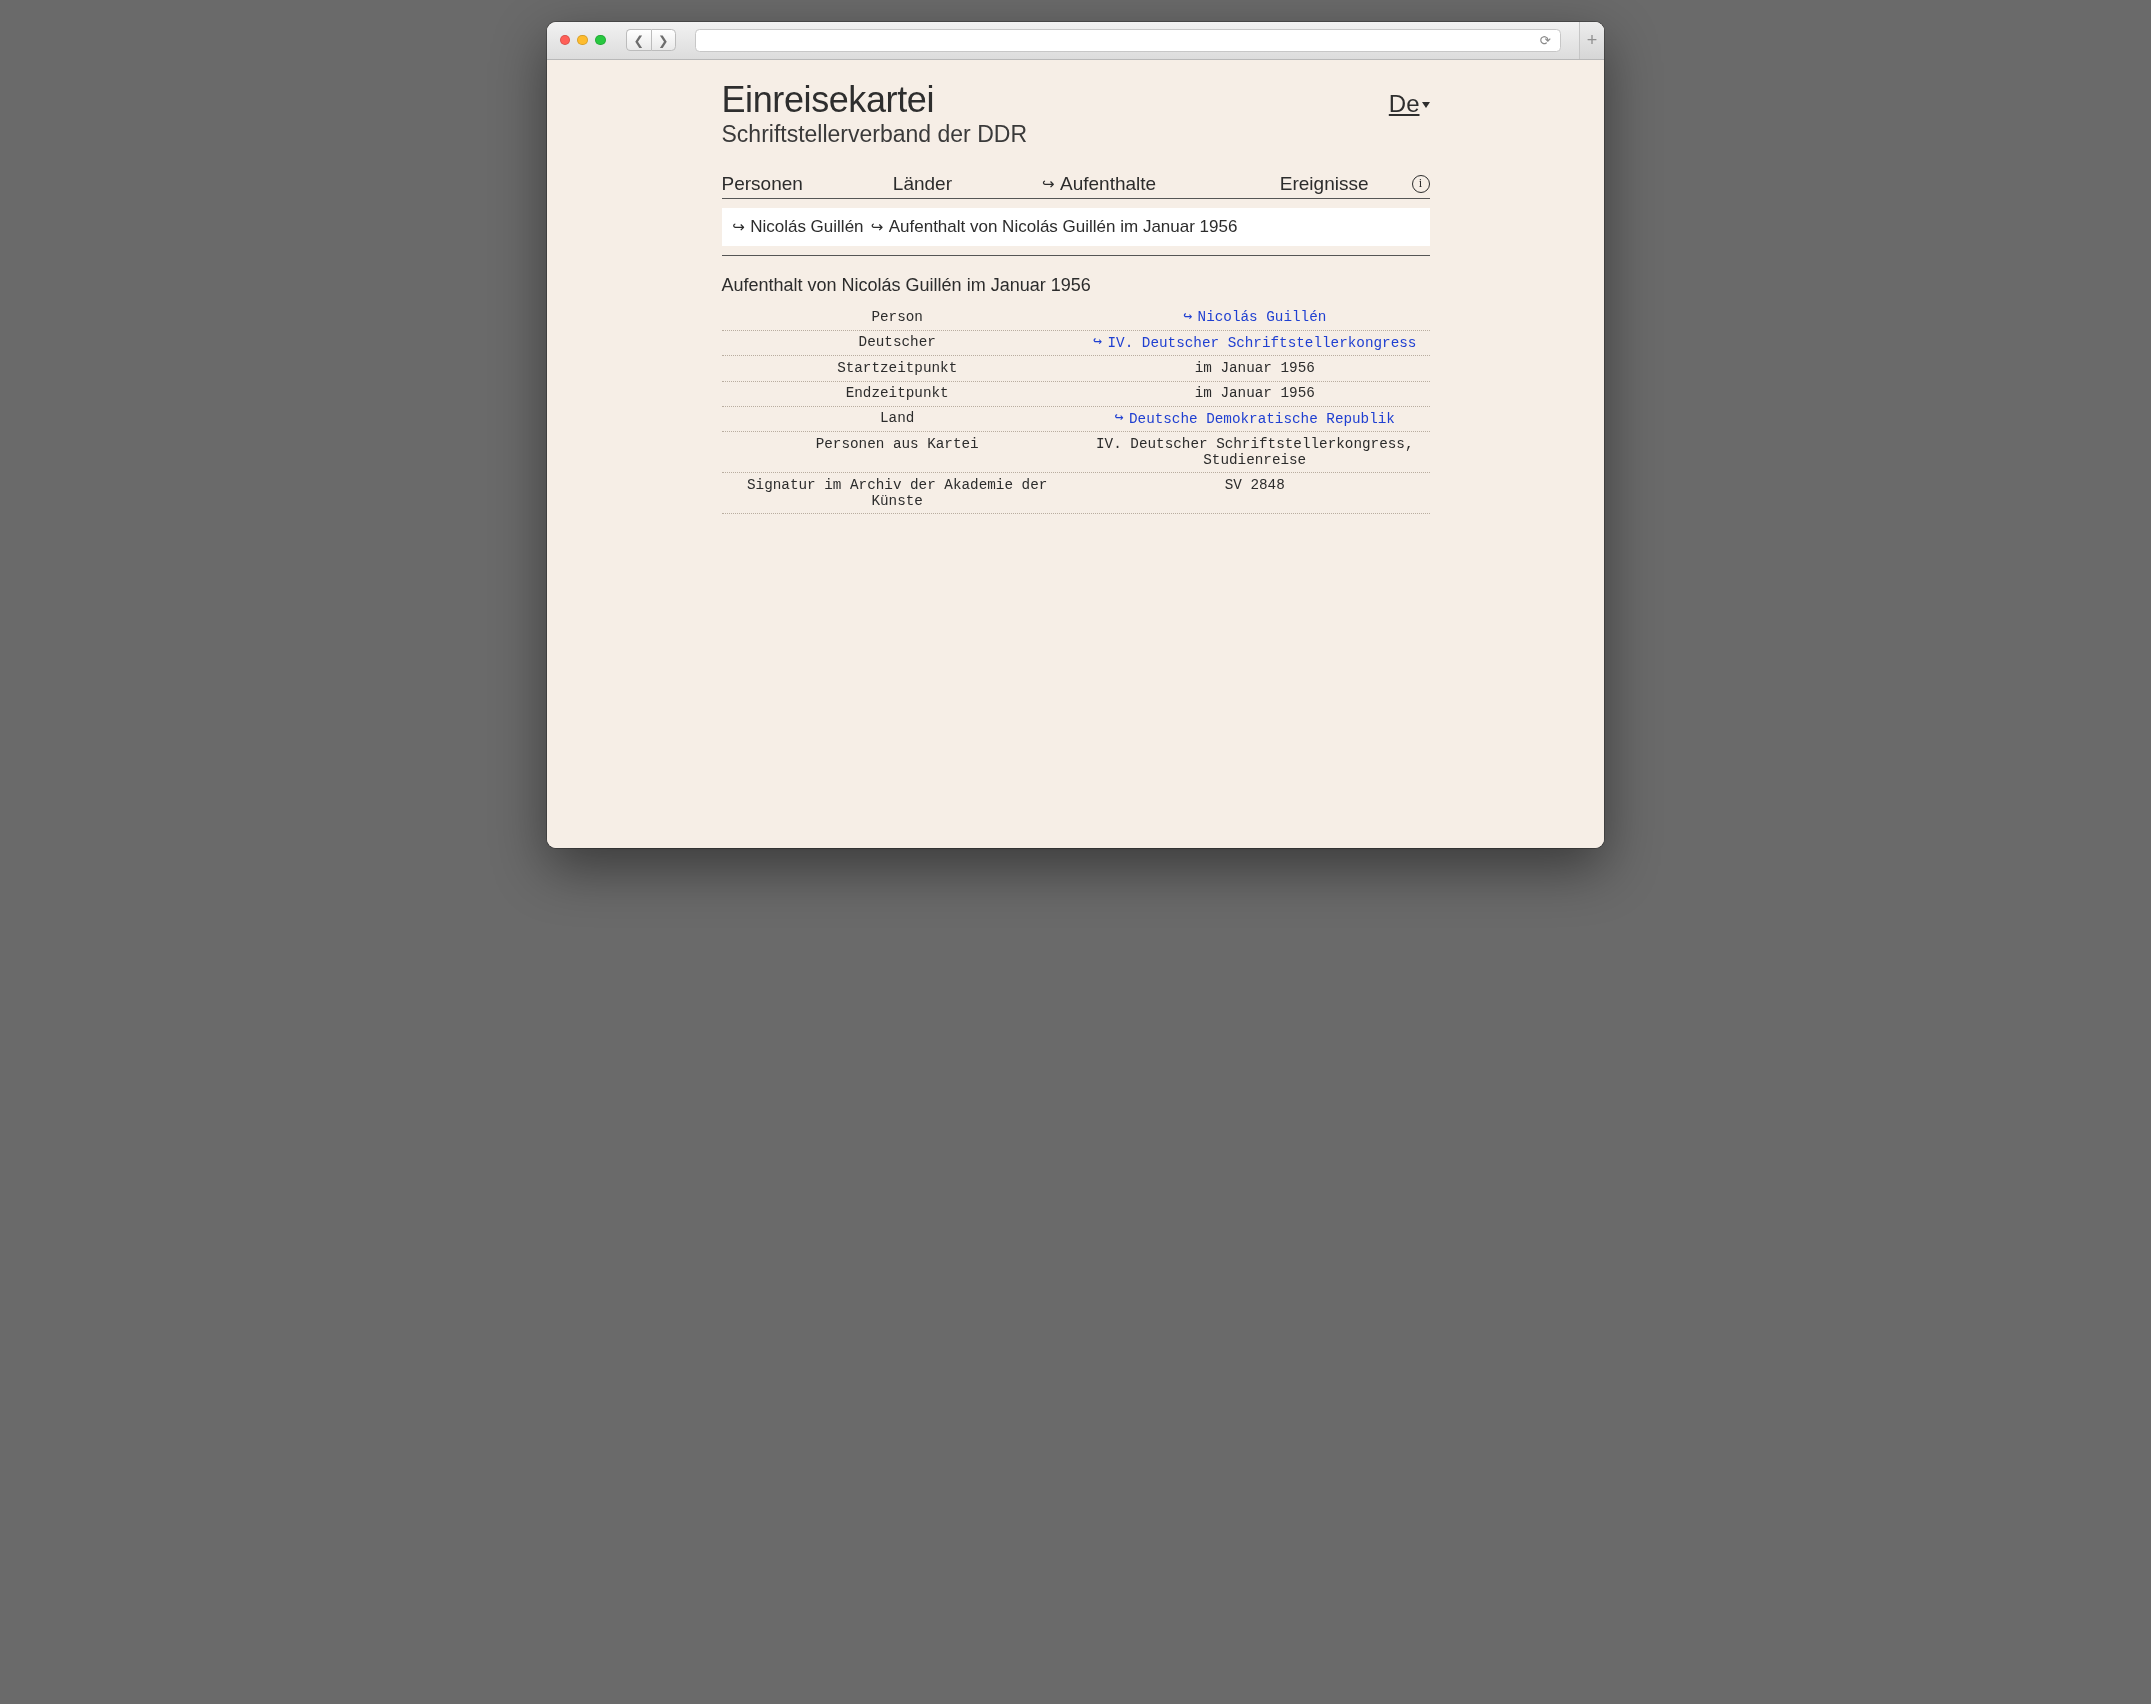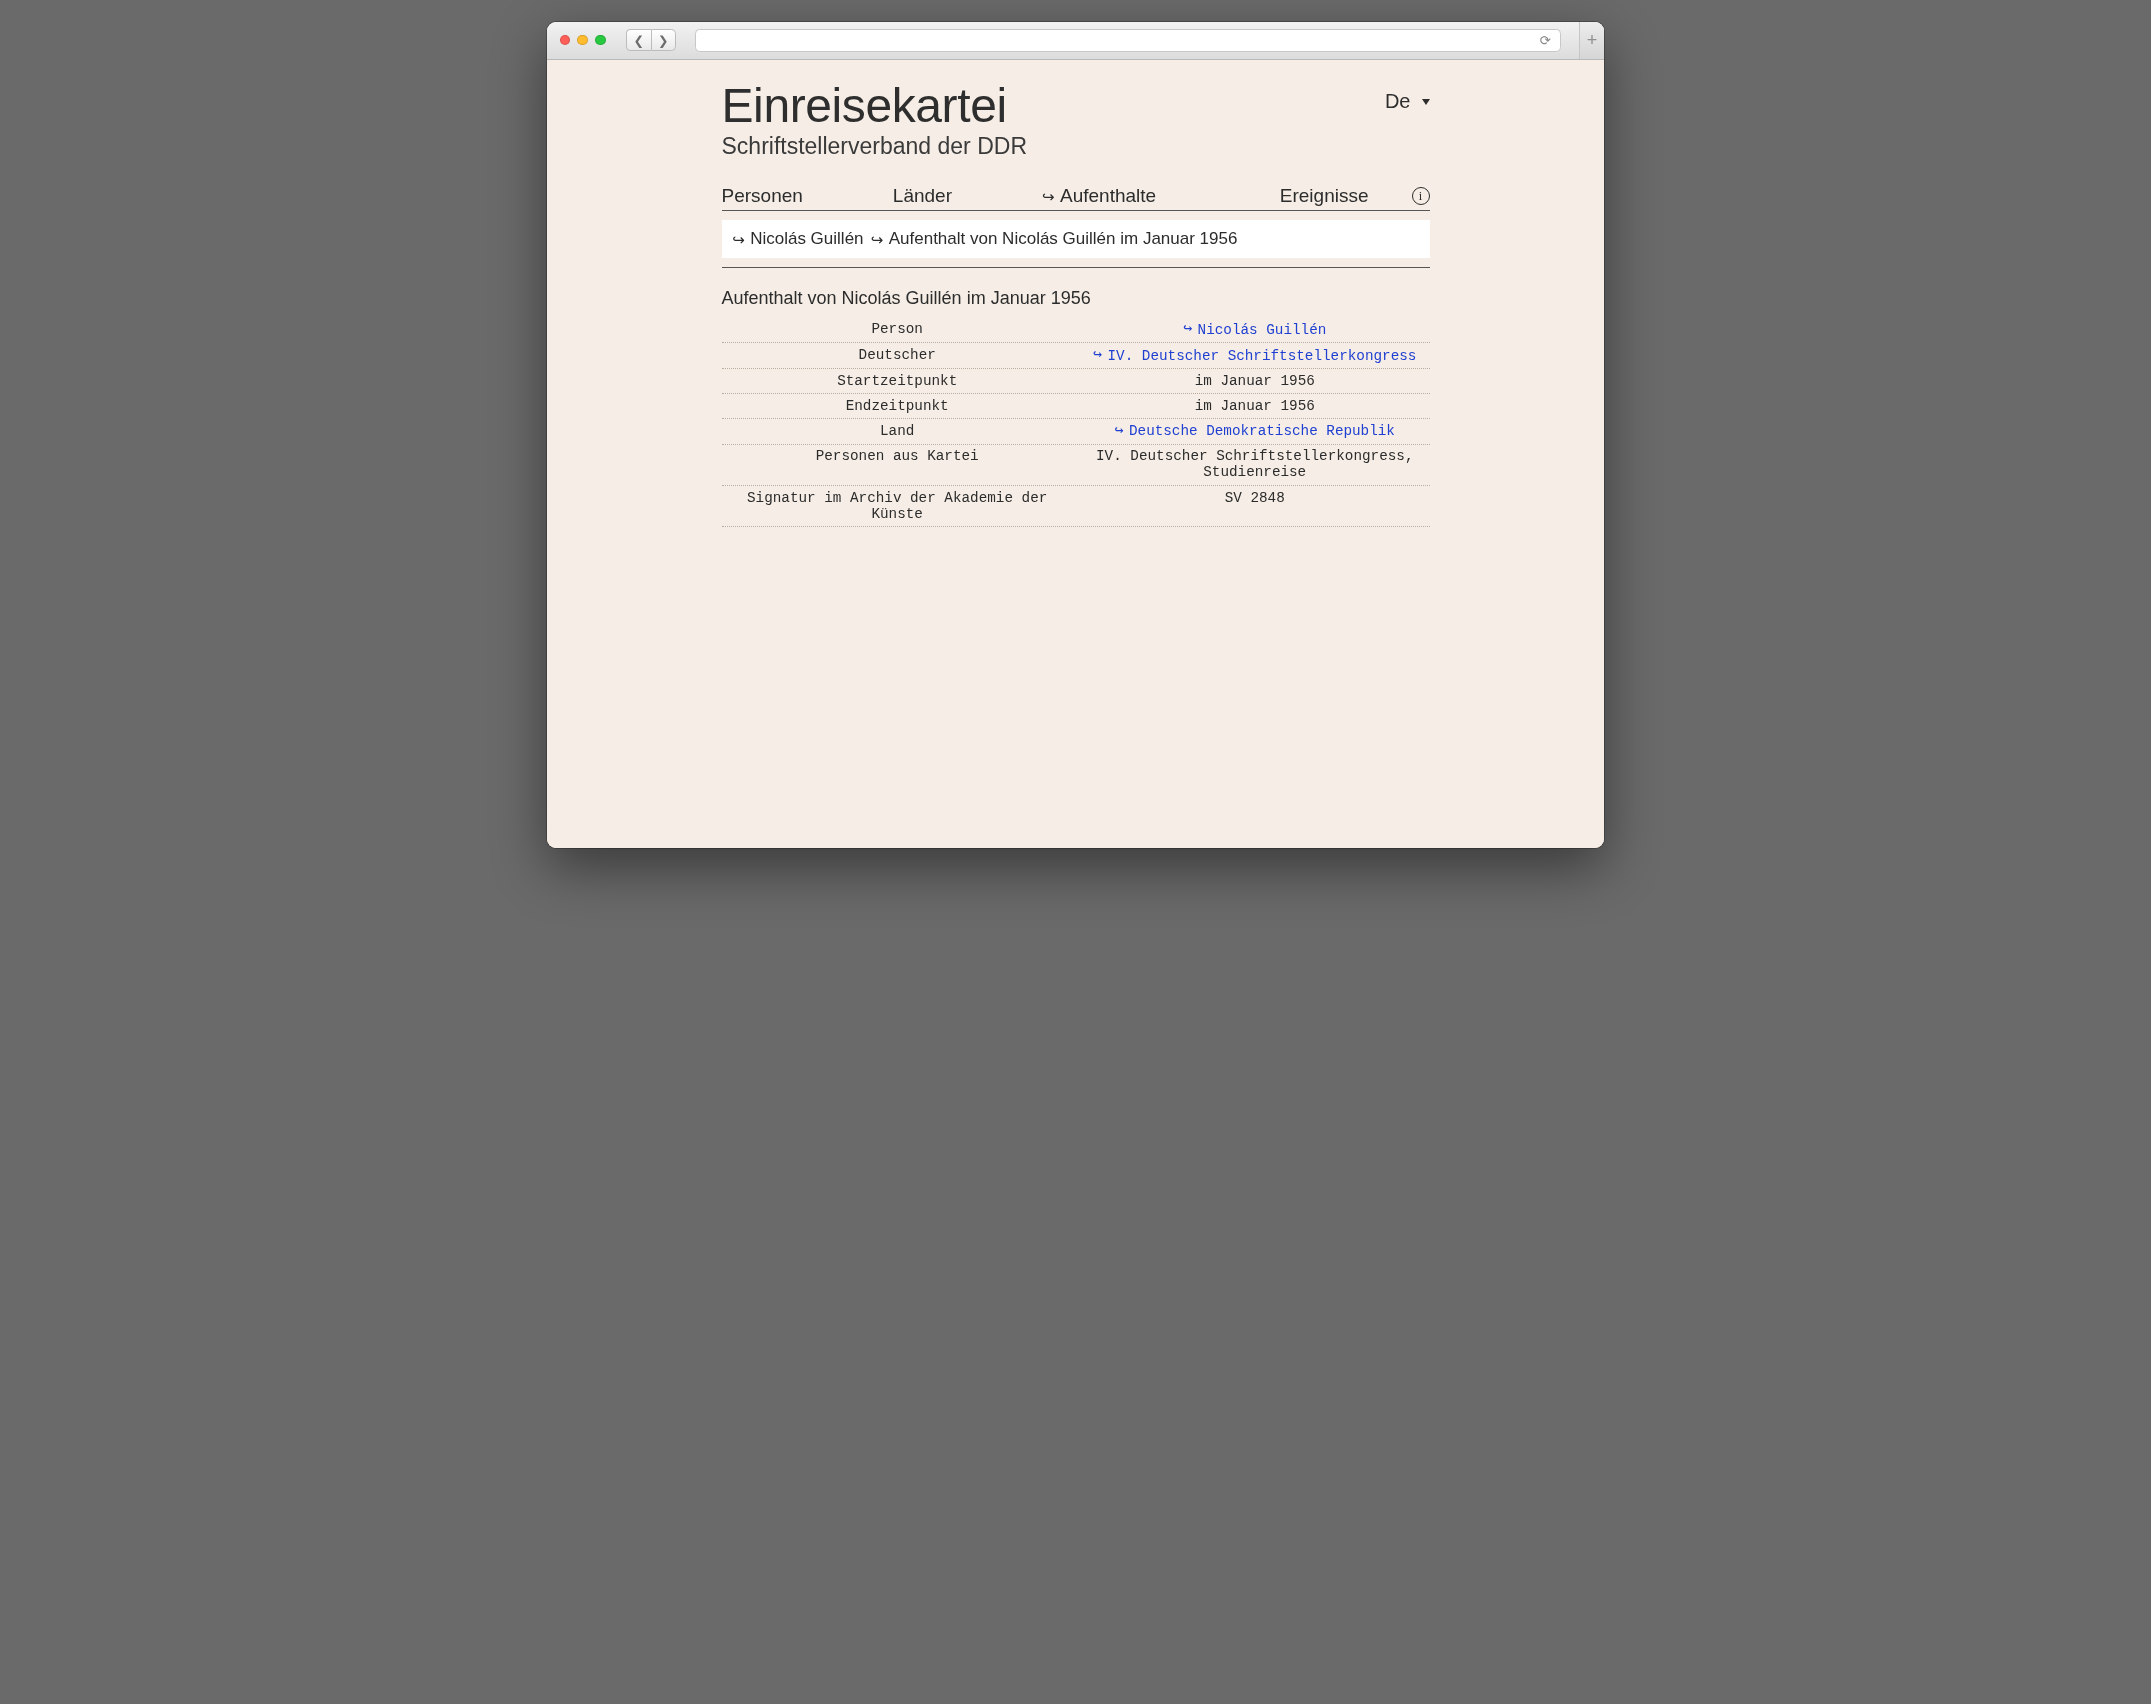--- a/index.html
+++ b/index.html
@@ -71,27 +71,28 @@
   
   .page {
     background:#f6eee6;
     min-height: 788px;
     padding: 21.5px 0 54px;
     color:#2c2c2c;
   }
   .container { width: 708px; margin: 0 auto; }
 
   .site-head { display:flex; align-items:flex-start; justify-content:space-between; }
-  .titles h1 { font-size: 48px; font-weight: 400; color:#2e2e2e; letter-spacing: -0.4px; line-height:1.05; }
+  .titles h1 { font-size: 36px; font-weight: 400; color:#2e2e2e; letter-spacing: -0.4px; line-height:1.05; }
   .titles h2 { font-size: 23px; font-weight: 400; color:#3a3a3a; margin-top: 1.8px; }
   .lang {
-    font-size: 20px; color:#2e2e2e;
-    display:flex; align-items:center; gap:11px;
+    font-size: 24px; color:#2e2e2e;
+    display:flex; align-items:center; gap:2px;
     padding-top: 9px;
     cursor: pointer;
+    text-decoration: underline;
   }
   .lang .caret {
     width:0;height:0;border-left:4.5px solid transparent;border-right:4.5px solid transparent;border-top:6.3px solid #2e2e2e;
     margin-top:1.8px;
   }
 
   .mainnav {
     margin-top: 25px;
     border-bottom: 0.9px solid #555;
     display:flex;

